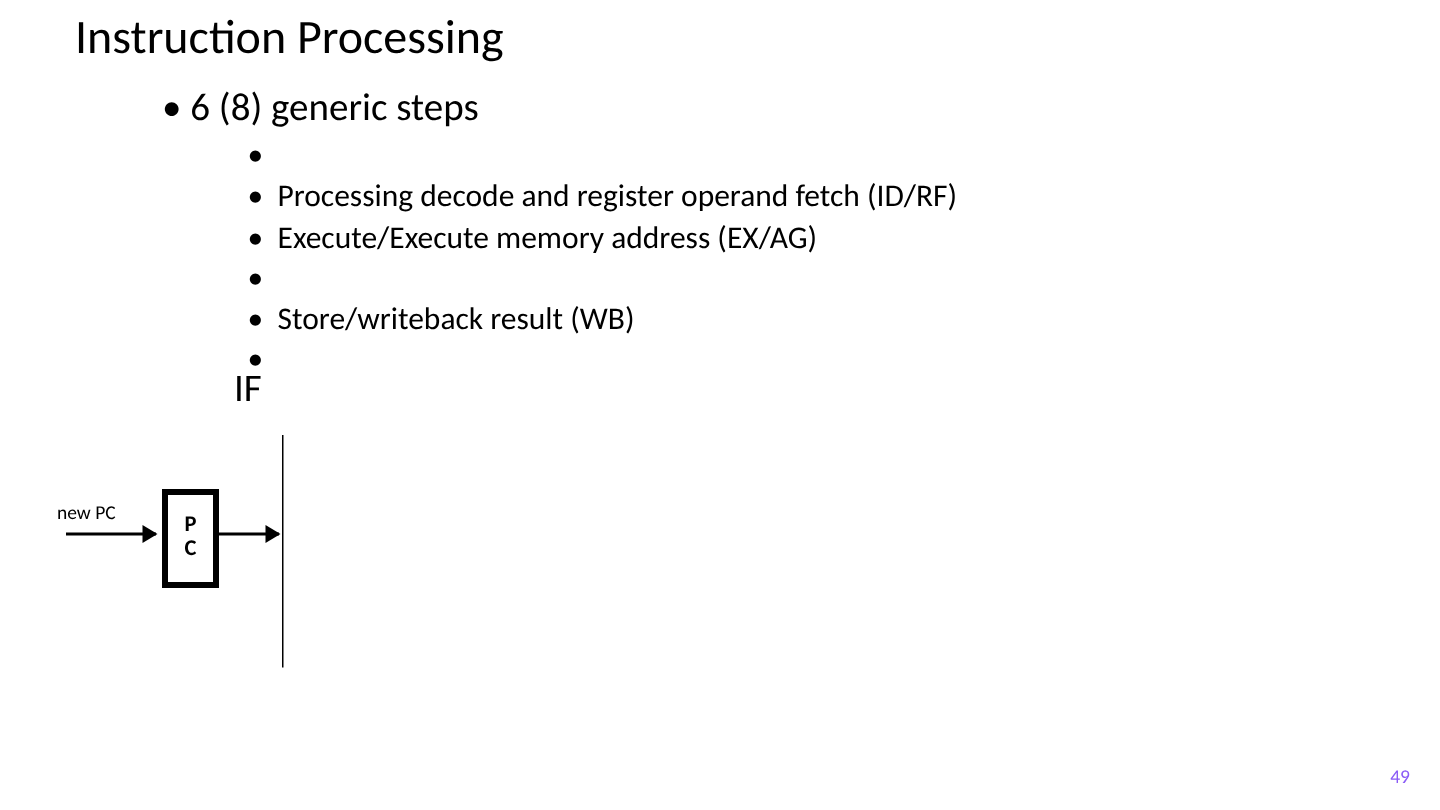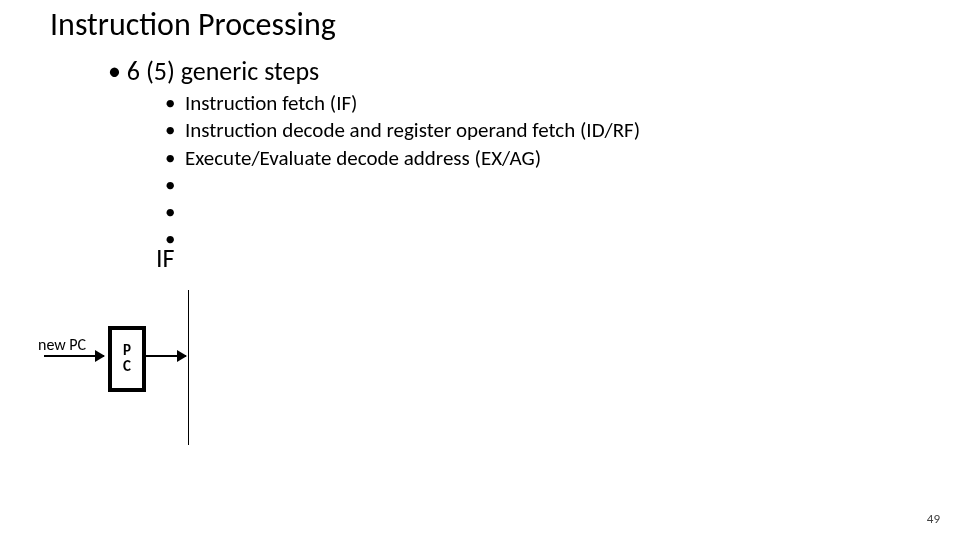--- a/index.html
+++ b/index.html
@@ -45,28 +45,28 @@
   .stage-label {
     position: absolute;
     left: 156px;
     top: 242px;
     font-size: 26px;
   }
   .newpc-label {
     position: absolute;
     left: 38px;
     top: 335px;
-    font-size: 16px;
+    font-size: 13px;
   }
   .page-num {
     position: absolute;
     right: 20px;
     bottom: 14px;
     font-size: 13px;
-    color: #404040;
+    color: #8b5cf6;
   }
   
   .arrow-in {
     position: absolute;
     left: 44px;
     top: 355px;
     width: 60px;
     height: 2px;
     background: #000;
   }
@@ -124,41 +124,41 @@
     background: #000;
   }
 </style>
 </head>
 <body>
 
 <div class="title">Instruction Processing</div>
 
 <div class="sub">
   <span>•</span>
-  <span>6 (5) generic steps</span>
+  <span>6 (8) generic steps</span>
 </div>
 
 <div class="steps">
   <div class="row">
     <span class="dot">•</span>
-    <span>Instruction fetch (IF)</span>
   </div>
   <div class="row">
     <span class="dot">•</span>
-    <span>Instruction decode and register operand fetch (ID/RF)</span>
+    <span>Processing decode and register operand fetch (ID/RF)</span>
   </div>
   <div class="row">
     <span class="dot">•</span>
-    <span>Execute/Evaluate decode address (EX/AG)</span>
+    <span>Execute/Execute memory address (EX/AG)</span>
   </div>
   <div class="row">
     <span class="dot">•</span>
   </div>
   <div class="row">
     <span class="dot">•</span>
+    <span>Store/writeback result (WB)</span>
   </div>
   <div class="row">
     <span class="dot">•</span>
   </div>
 </div>
 
 <div class="stage-label">IF</div>
 
 <div class="newpc-label">new PC</div>
 

